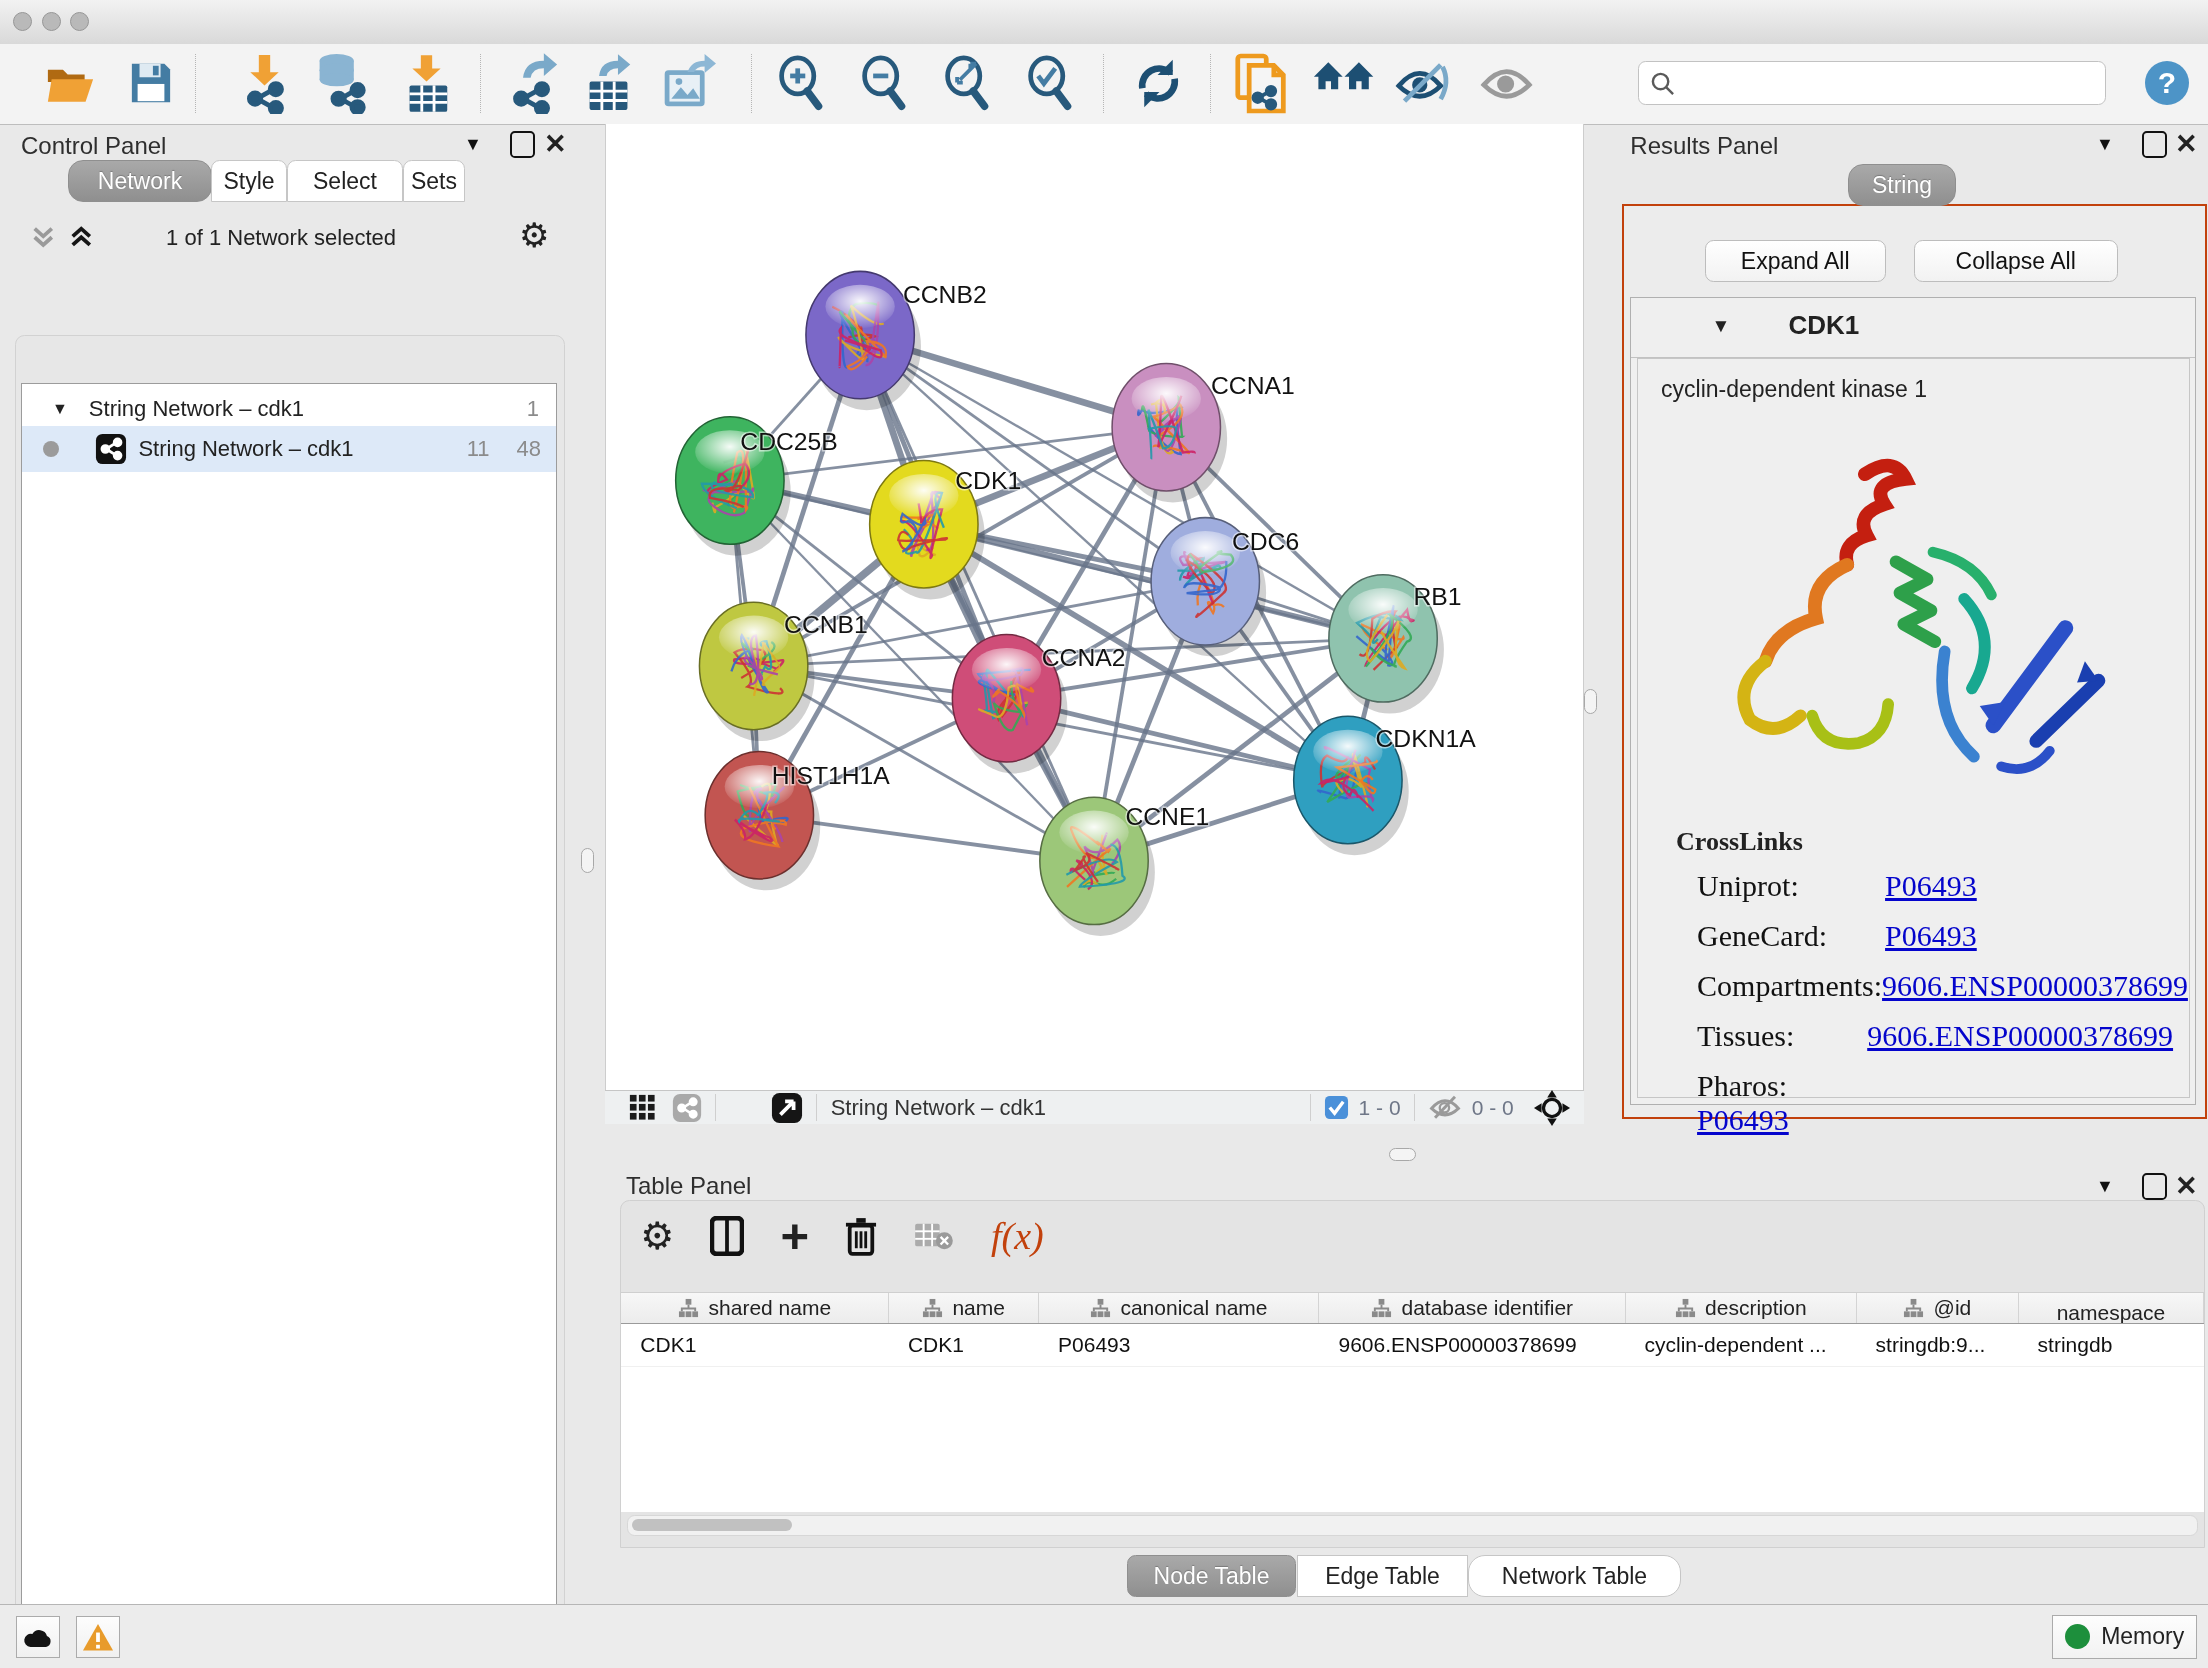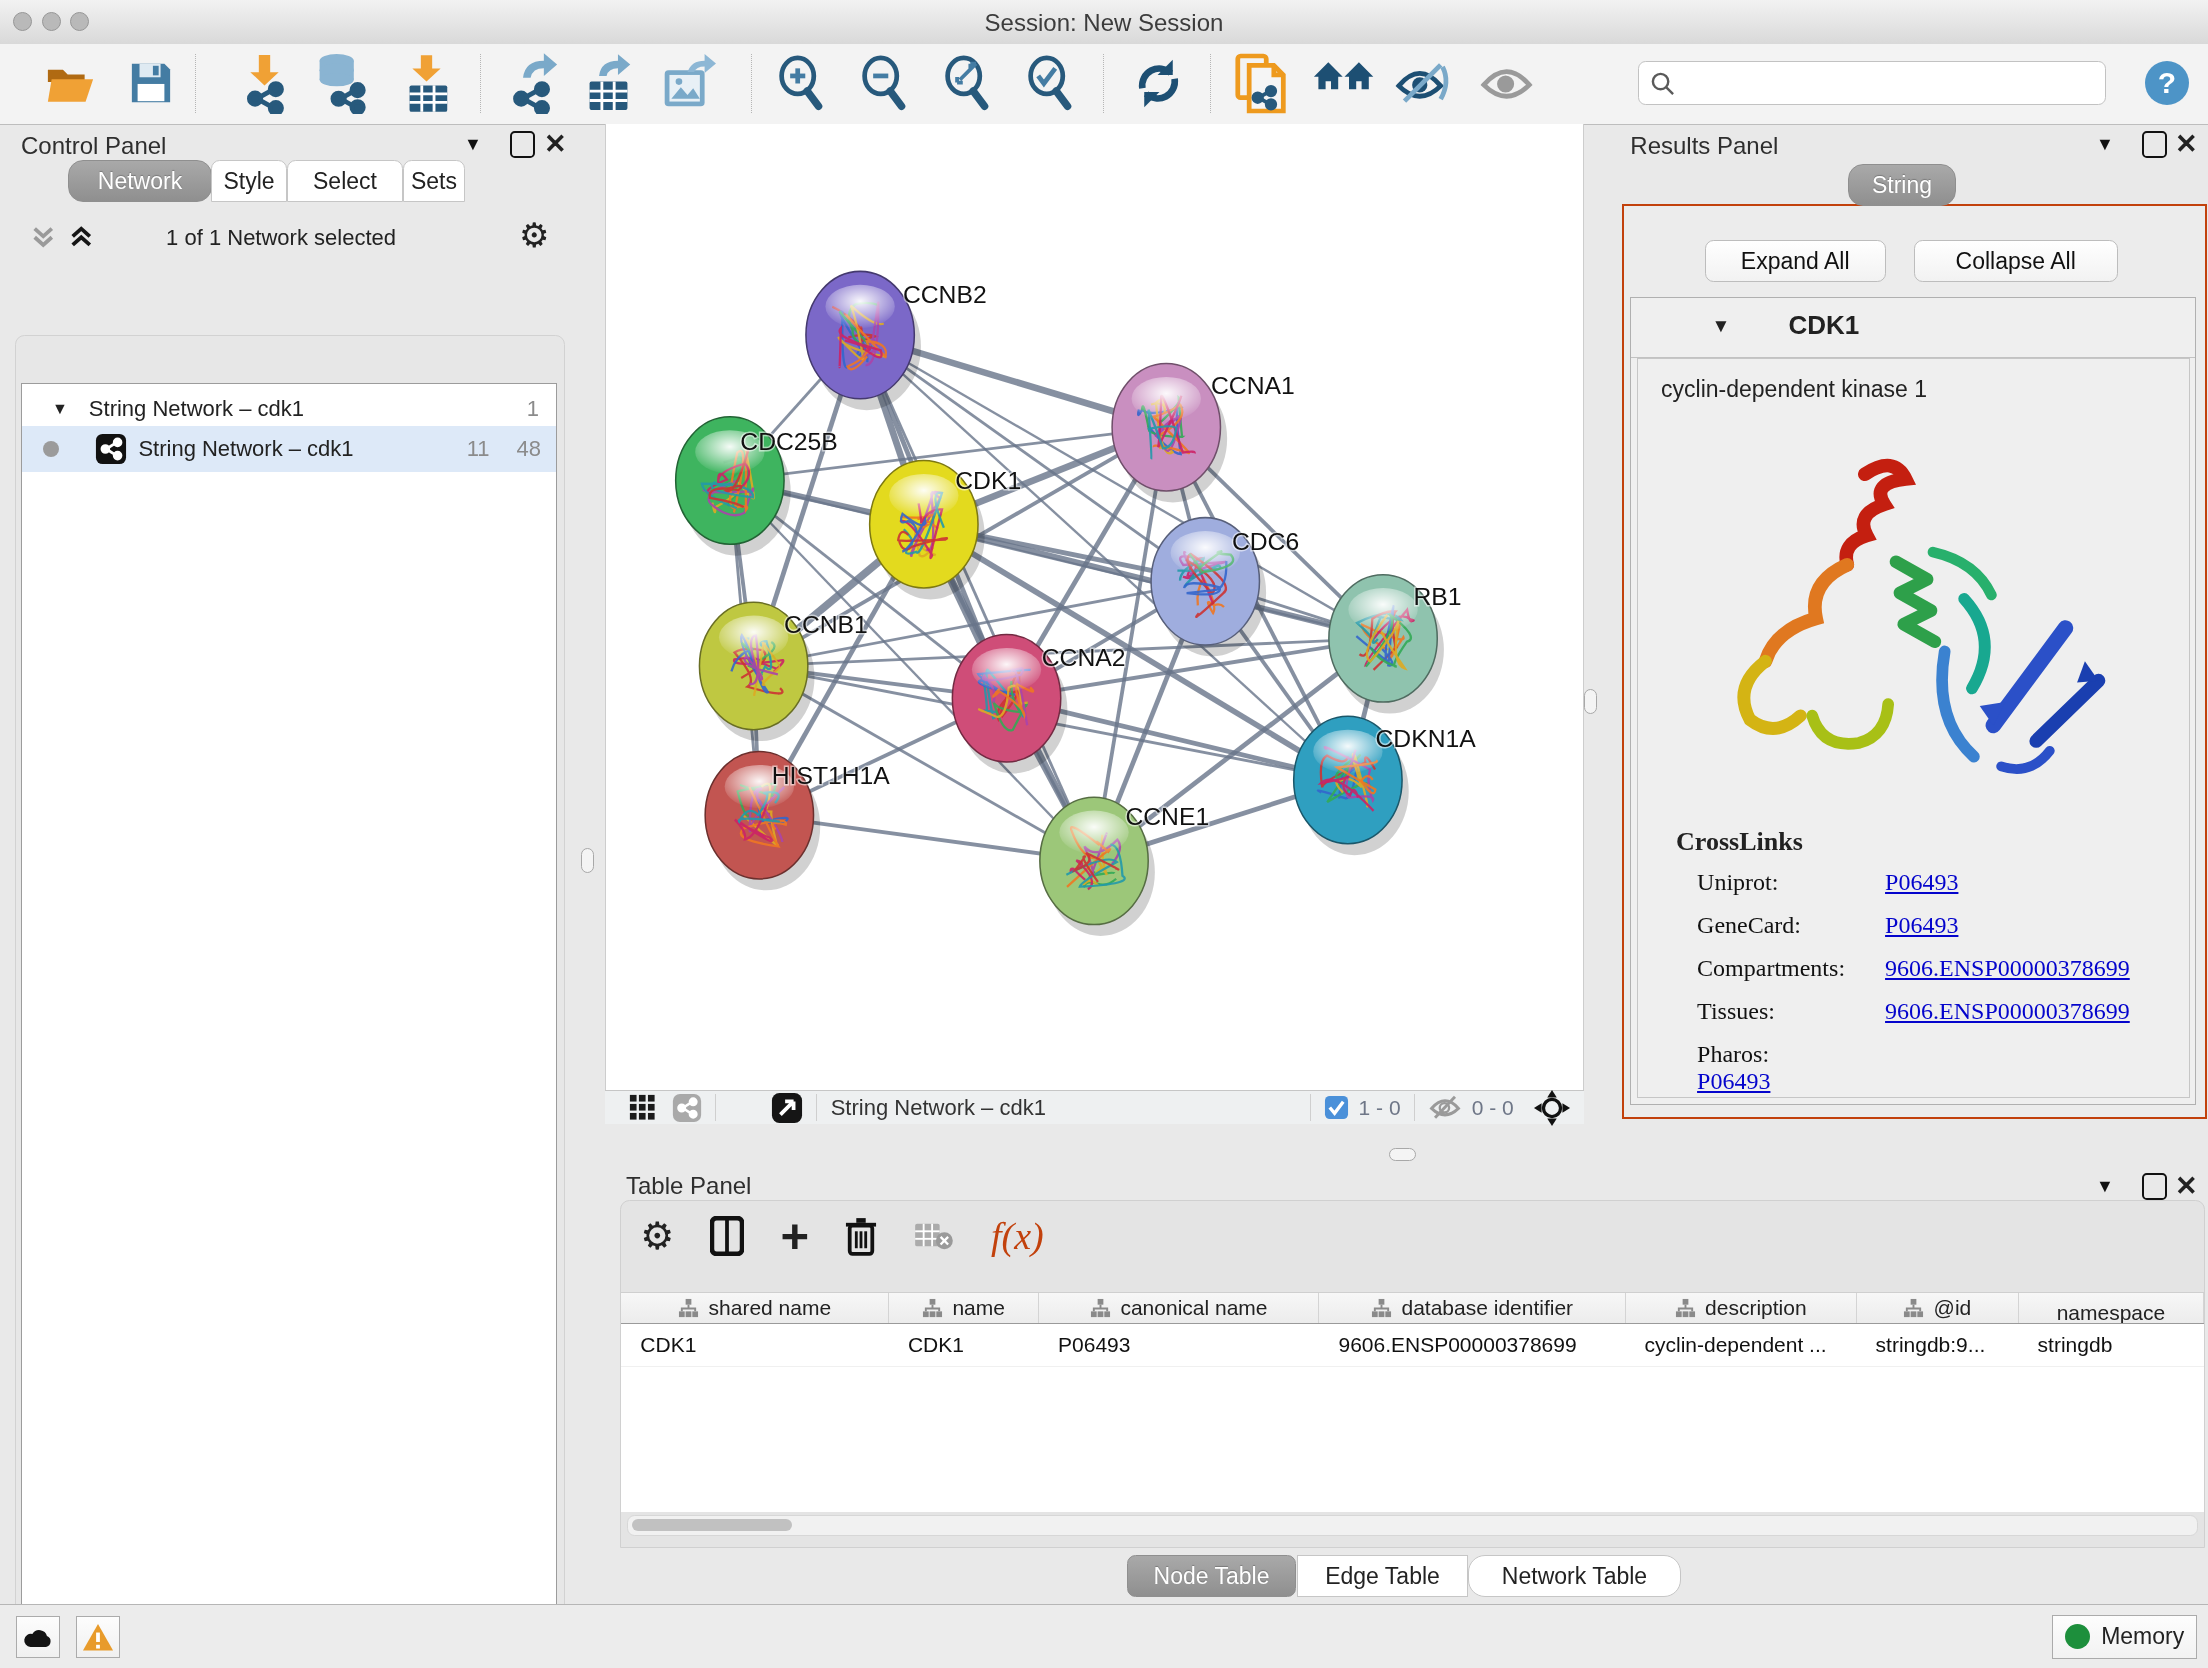--- a/index.html
+++ b/index.html
@@ -70,21 +70,20 @@
 </style>
 </head>
 <body>
 
 <div id="app">
 
   <div class="abs titlebar">
     <div class="abs tl" style="left:13.3px"></div>
     <div class="abs tl" style="left:42px"></div>
     <div class="abs tl" style="left:70px"></div>
-    <div class="abs win-title">Session: New Session</div>
   </div>
 
   <div class="abs toolbar">
     <div class="abs tbtn" style="left:39px">
       <svg width="49" height="42" viewBox="0 0 52 44">
           <path d="M2 8 h16 l5 5 h18 v8 H2z" fill="#b06a12"></path>
           <path d="M6 18 h44 l-8 24 H2z" fill="#f0a135"></path>
         </svg>
     </div>
     <div class="abs tbtn" style="left:119px">
@@ -616,21 +615,21 @@
               <path d="M232 212 q-12 70 30 108" stroke="#3b82d0" stroke-width="12"></path>
               <path d="M356 188 L282 288" stroke="#2b50c8" stroke-width="16"></path>
               <path d="M326 304 L390 242" stroke="#1a3fb0" stroke-width="14"></path>
               <path d="M290 330 q30 10 50 -16" stroke="#2b50c8" stroke-width="10"></path>
             </g>
             <path d="M282 288 l-14 -20 26 -4z" fill="#2b50c8"></path>
             <path d="M390 242 l-22 2 8 -22z" fill="#1a3fb0"></path>
           </svg>
 
           <div class="abs serif" style="left:38px;top:468px;font-size:26px;font-weight:bold;">CrossLinks</div>
-          <div id="crosslinks" class="abs serif" style="left:59px;top:510px;width:476px;font-size:24px;">
+          <div id="crosslinks" class="abs serif" style="left:59px;top:510px;width:476px;font-size:30px;">
               <div style="display: flex; margin-bottom: 16px;">
                 <span style="width: 188px; color: rgb(17, 17, 17);">Uniprot:</span>
                 <a class="linkblue" href="#">P06493</a>
               </div>
               <div style="display: flex; margin-bottom: 16px;">
                 <span style="width: 188px; color: rgb(17, 17, 17);">GeneCard:</span>
                 <a class="linkblue" href="#">P06493</a>
               </div>
               <div style="display: flex; margin-bottom: 16px;">
                 <span style="width: 188px; color: rgb(17, 17, 17);">Compartments:</span>

